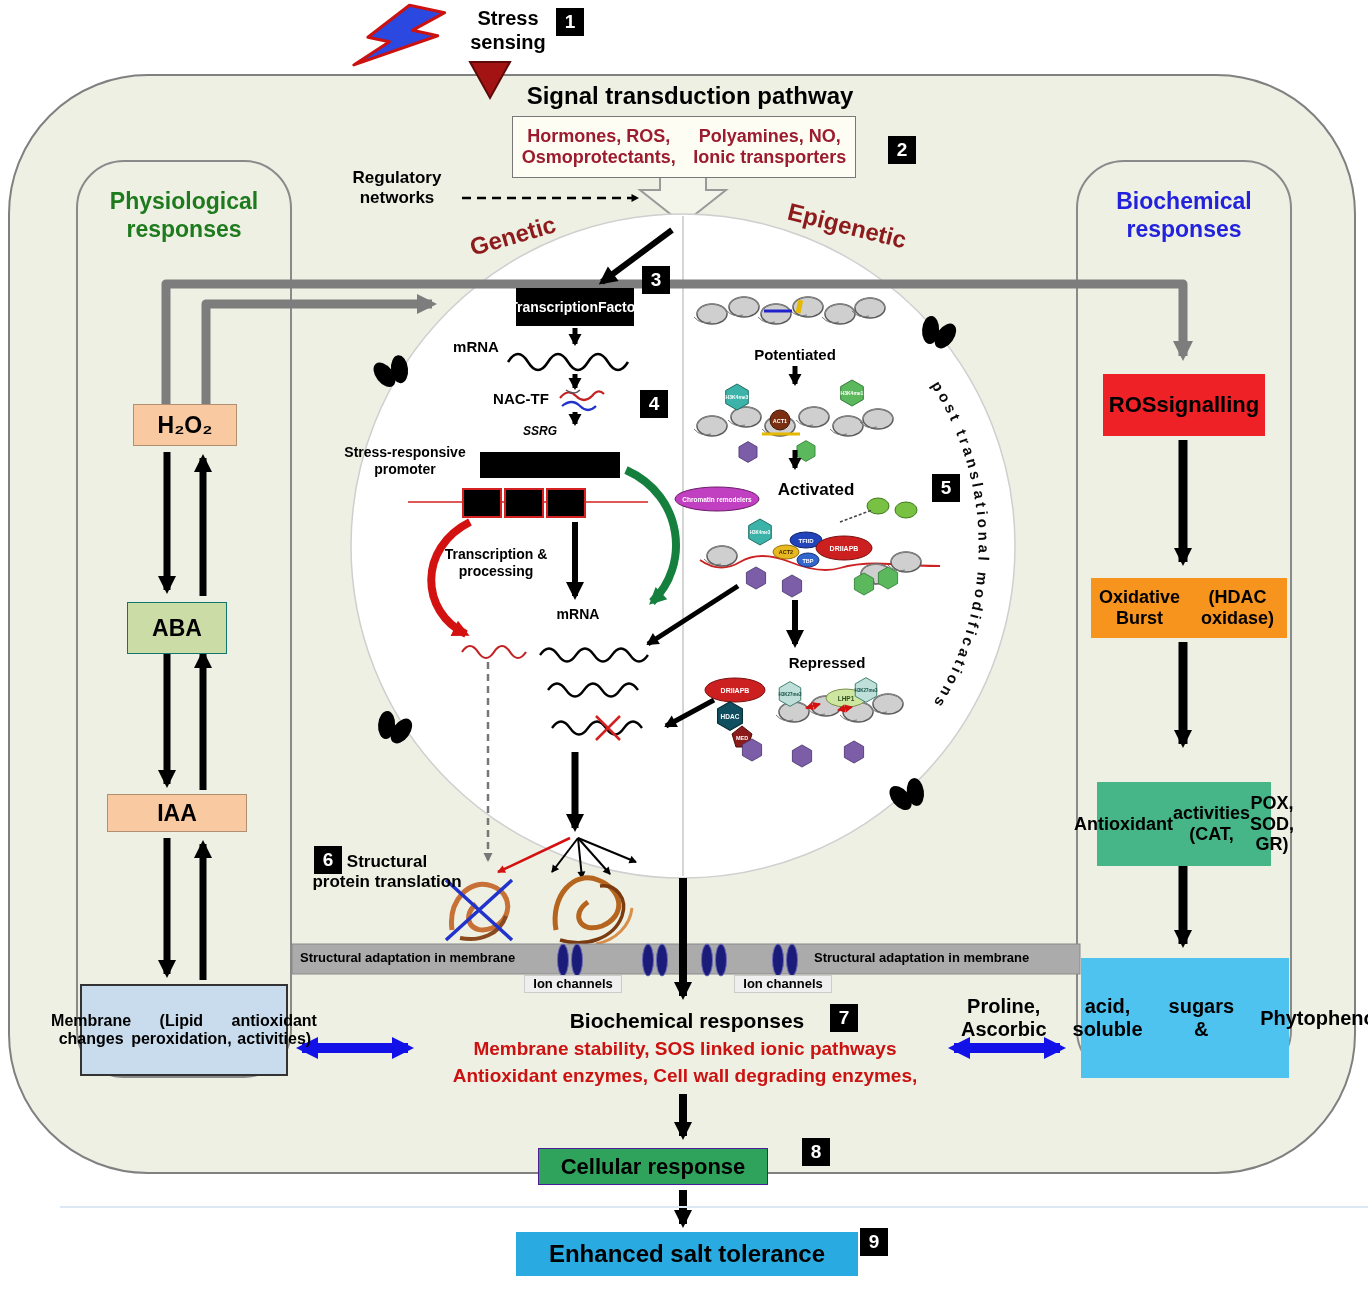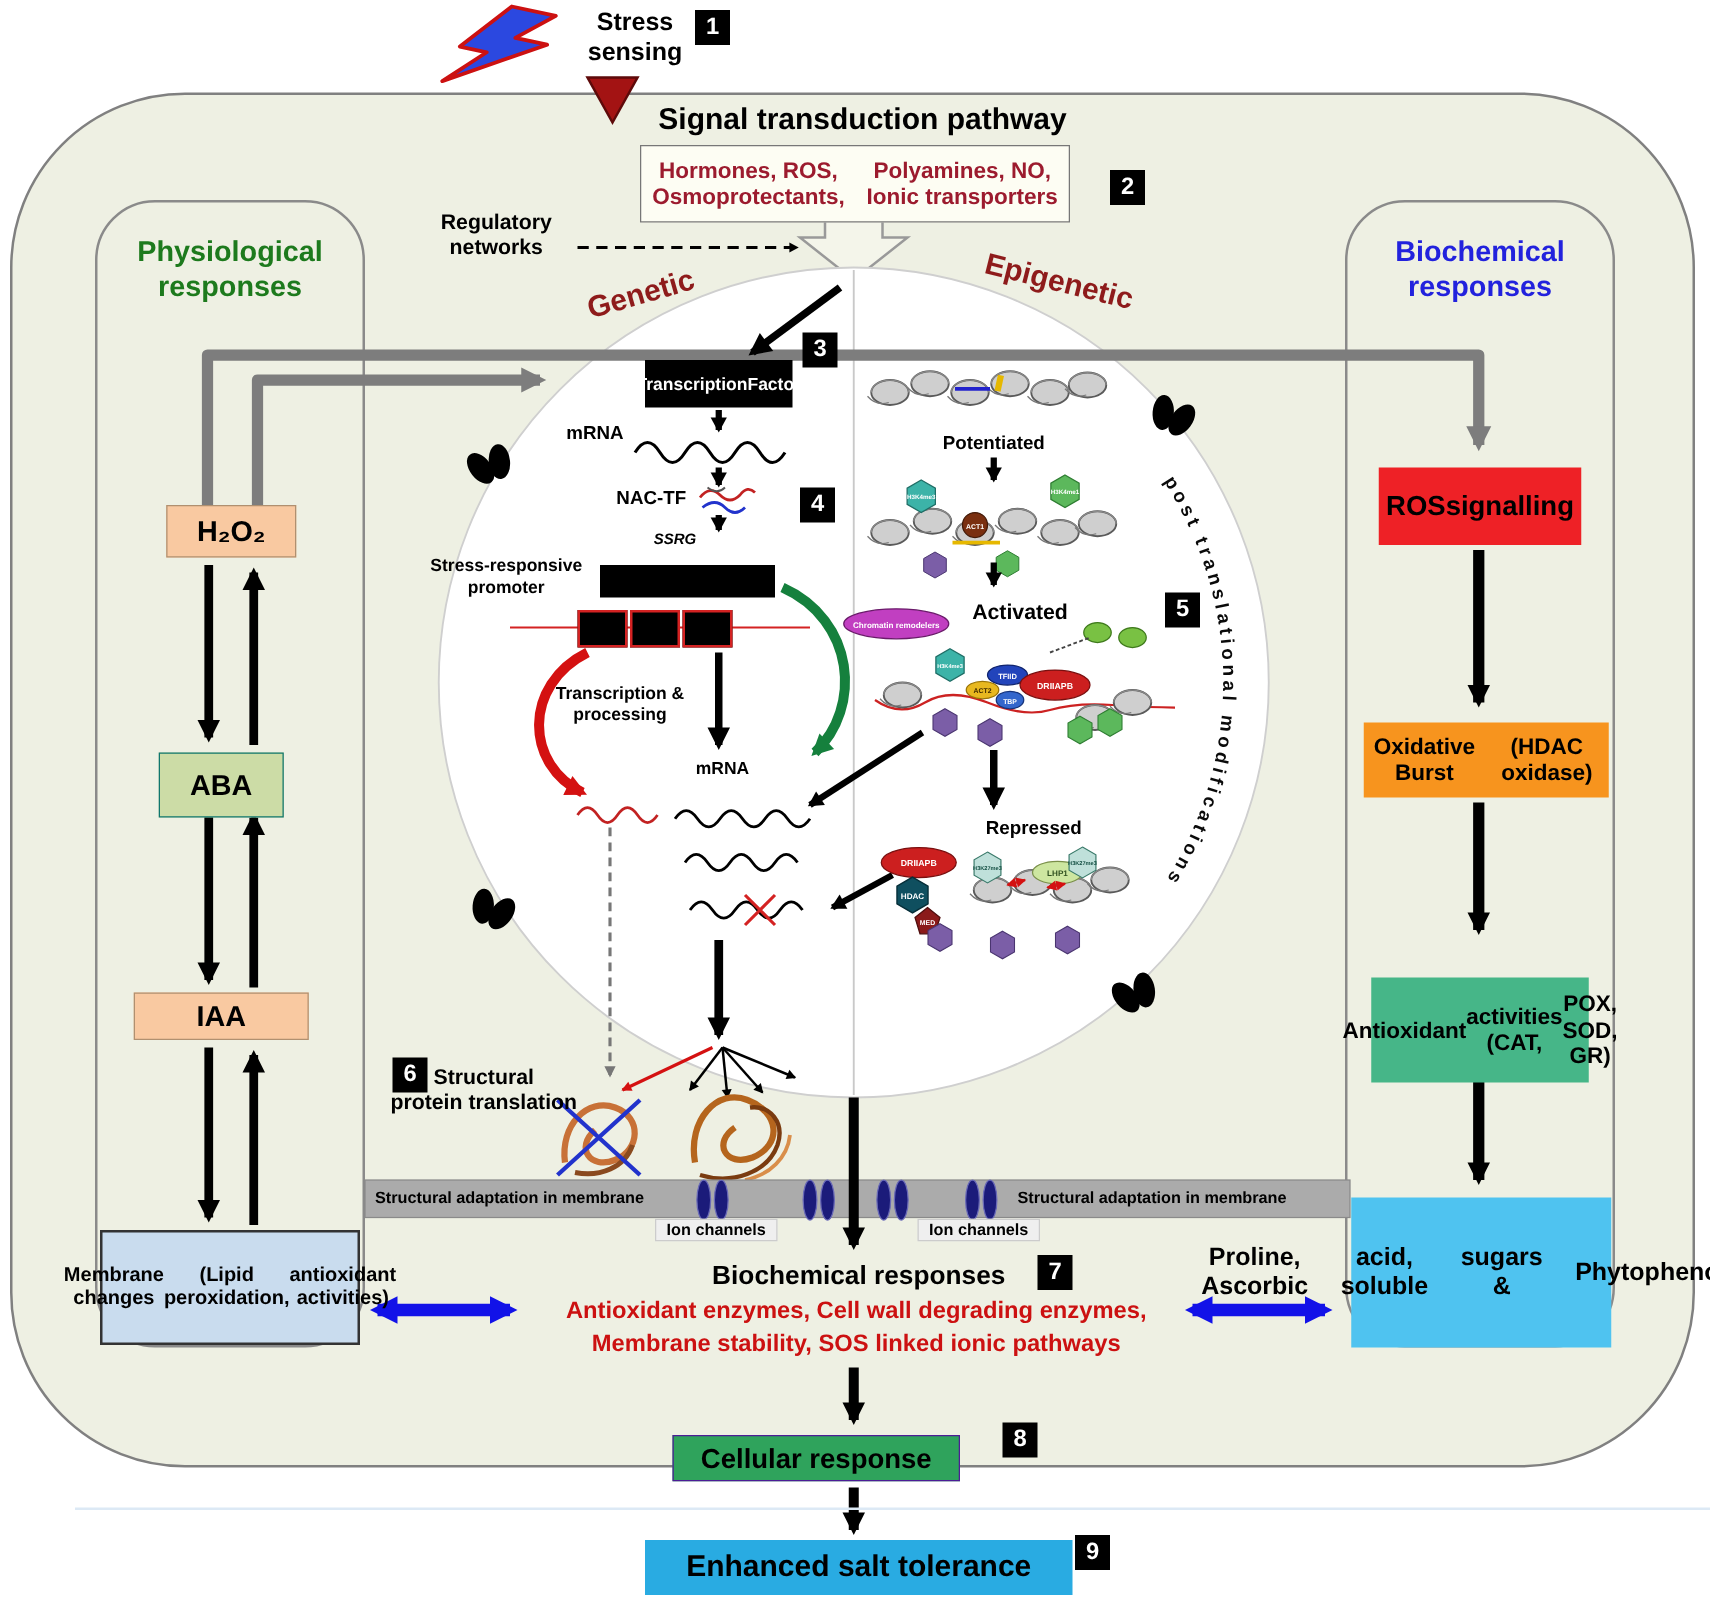--- a/index.html
+++ b/index.html
@@ -344,22 +344,22 @@
   </div>
 
   <div class="lbl" style="left:300px;top:950px;width:250px;font-size:13px;text-align:left;z-index:4;">Structural adaptation in membrane</div>
   <div class="lbl" style="left:814px;top:950px;width:250px;font-size:13px;text-align:left;z-index:4;">Structural adaptation in membrane</div>
   <div class="lbl" style="left:524px;top:975px;width:96px;font-size:13px;background:#efefef;border:1px solid #ccc;">Ion channels</div>
   <div class="lbl" style="left:734px;top:975px;width:96px;font-size:13px;background:#efefef;border:1px solid #ccc;">Ion channels</div>
 
   <div class="lbl" style="left:537px;top:1008px;width:300px;font-size:21px;">Biochemical responses</div>
   <div class="badge" style="left:830px;top:1004px;">7</div>
   <div class="lbl" style="left:395px;top:1036px;width:580px;font-size:19px;color:#cc1111;line-height:1.4;">
+    <div>Membrane stability, SOS linked ionic pathways</div>
     <div>Antioxidant enzymes, Cell wall degrading enzymes,</div>
-    <div>Membrane stability, SOS linked ionic pathways</div>
   </div>
 
   <div class="box" style="left:538px;top:1148px;width:230px;height:37px;background:#2fa35c;border:1px solid #4c1d95;font-size:22px;">Cellular response</div>
   <div class="badge" style="left:802px;top:1138px;">8</div>
 
   <div class="frame" style="left:60px;top:1206px;width:1308px;height:2px;background:#dce9f5;z-index:3;"></div>
 
   <div class="box" style="left:516px;top:1232px;width:342px;height:44px;background:#29abe2;font-size:24px;">Enhanced salt tolerance</div>
   <div class="badge" style="left:860px;top:1228px;">9</div>
 

